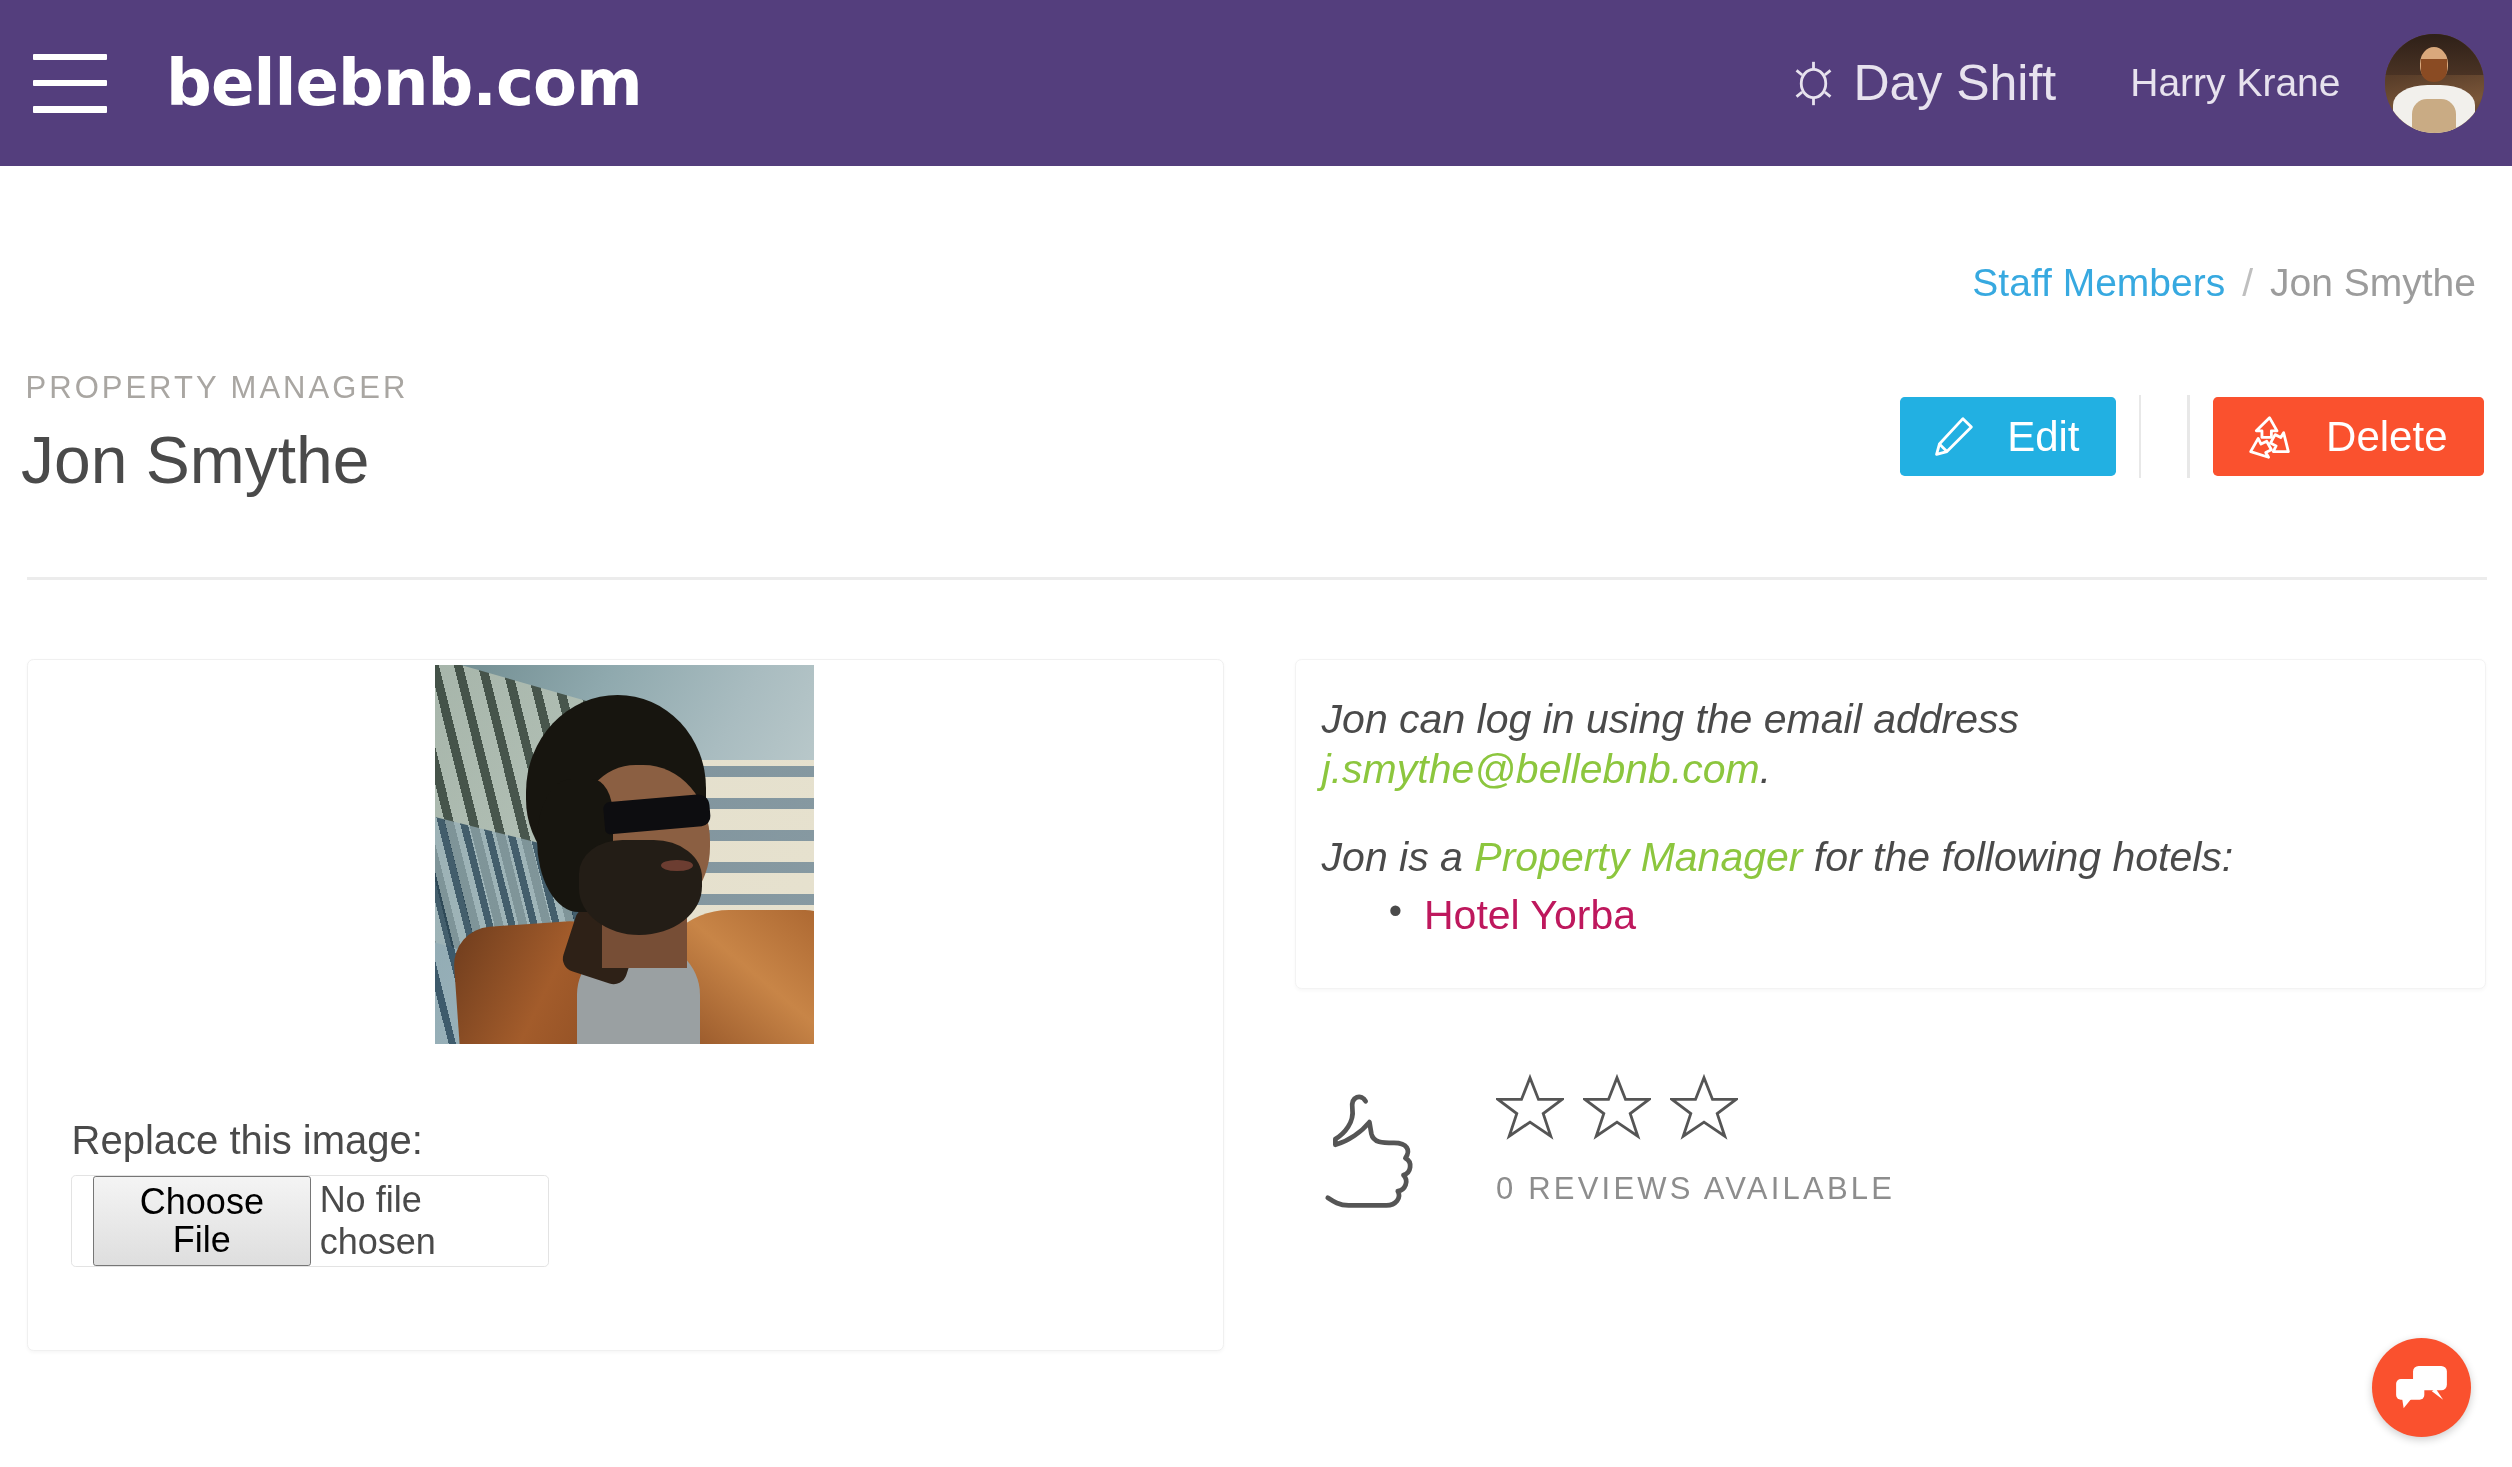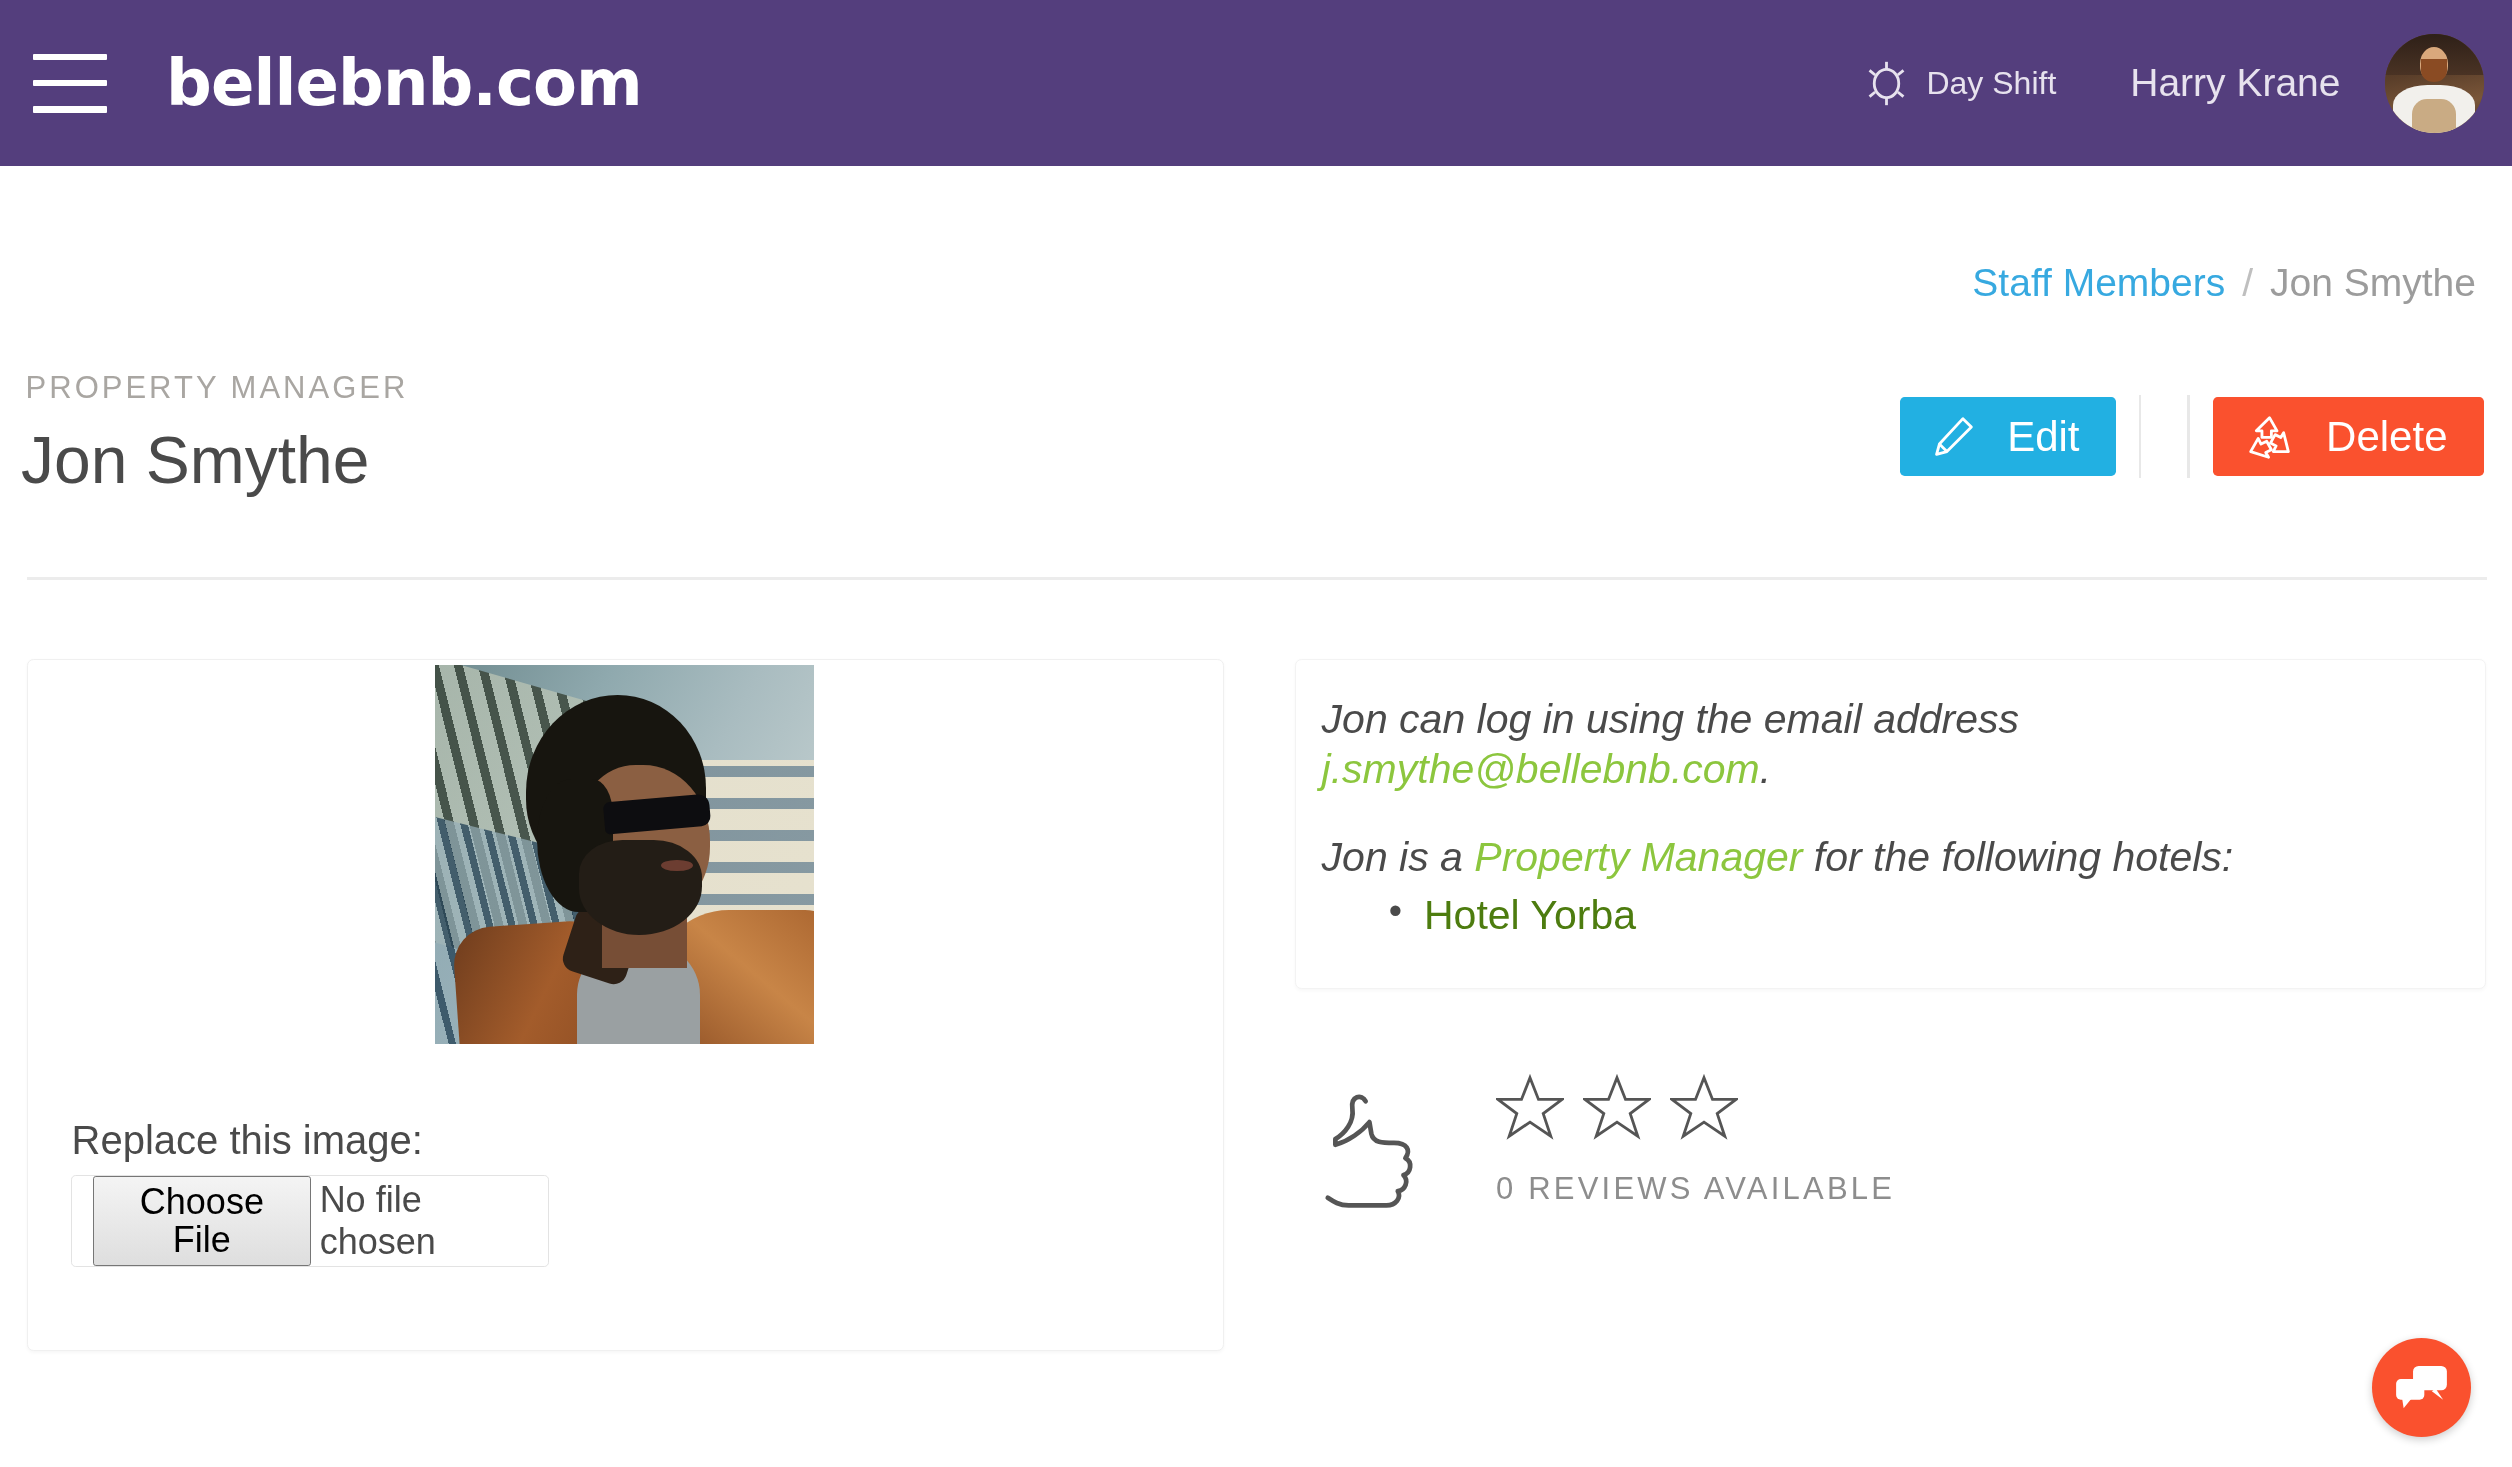--- a/index.html
+++ b/index.html
@@ -36,21 +36,21 @@
     font-family: "DejaVu Sans", sans-serif;
     line-height: 1;
     white-space: nowrap;
   }
   .topbar-right {
     margin-left: auto; margin-right: 28.5px;
     display: flex; align-items: center;
   }
   .shift {
     display: flex; align-items: center;
-    color: #E7E2EE; font-size: 32px; font-weight: 400;
+    color: #E7E2EE; font-size: 50px; font-weight: 400;
     white-space: nowrap;
   }
   .sun-icon { width: 49px; height: 49px; margin-right: 15px; display:block; }
   .shift-label { margin-right: 0; }
   .username {
     color: #E7E2EE; font-size: 39px; margin-left: 74px;
     white-space: nowrap;
   }
   .avatar {
     margin-left: 44px;
@@ -307,21 +307,21 @@
     font-size: 41px; color: #4A4A4A; line-height: 1.22; font-style: italic;
   }
   .p1 { top: 34px; width: 1119px; }
   .p2 { top: 172px; width: 1119px; }
   .green { color: #8CC63E; }
   .hotel-list {
     position: absolute; left: 90px; top: 232px;
     list-style: none;
   }
   .hotel-list li {
-    font-size: 41px; color: #4d7c0f;
+    font-size: 41px; color: #be185d;
     position: relative; padding-left: 38px;
   }
   .hotel-list li::before {
     content: "\2022";
     position: absolute; left: 2.8px; top: -1.9px;
     font-size: 38px; color: #4A4A4A;
   }
 
   .reviews {
     position: absolute; left: 1295px; top: 408px;

